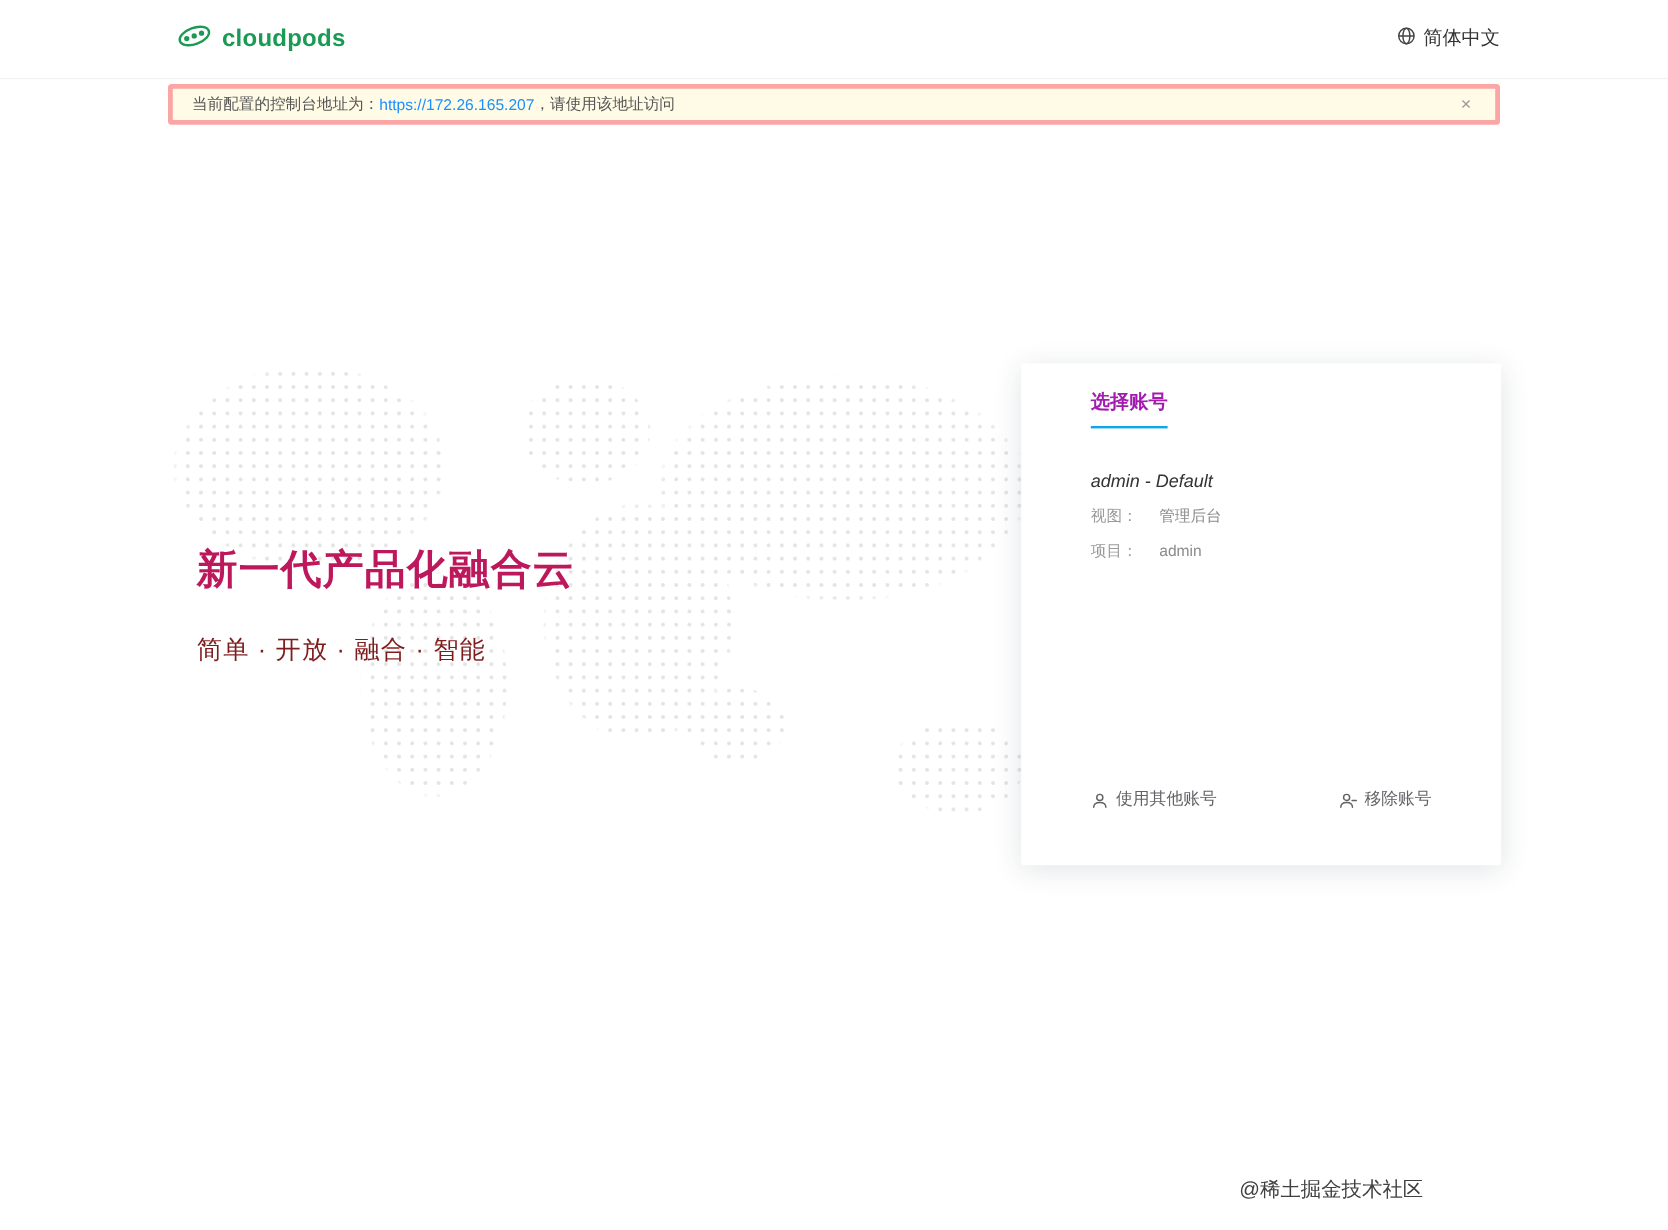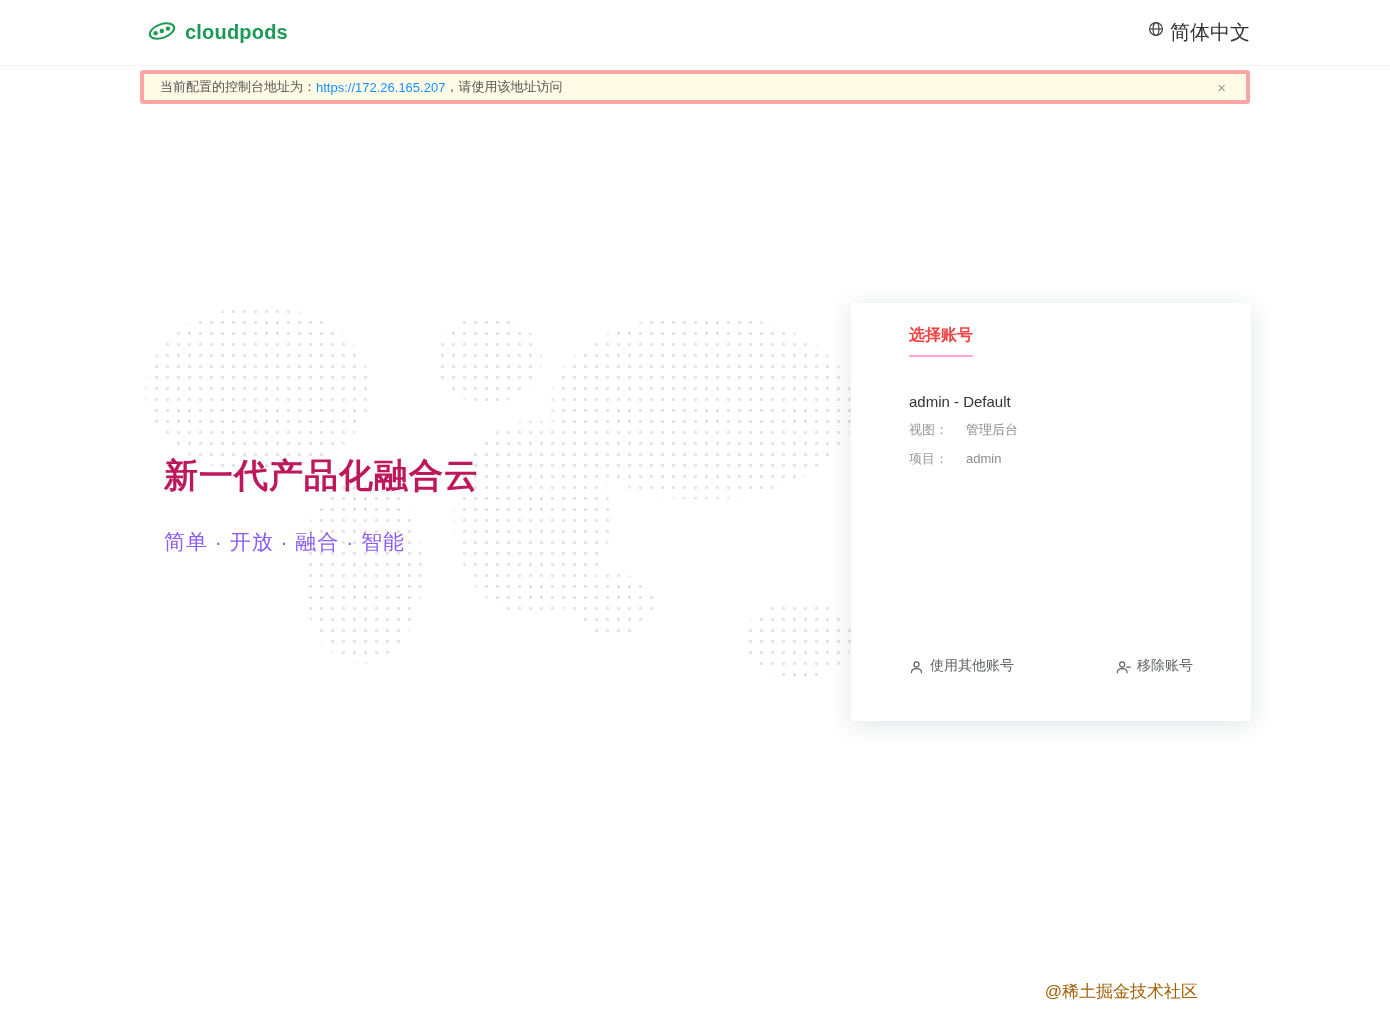--- a/index.html
+++ b/index.html
@@ -12,21 +12,21 @@
 
   
   .header {
     position:absolute; top:0; left:0; width:1390px; height:66px;
     background:#fff; border-bottom:1px solid #f2f2f2;
     display:flex; align-items:center; justify-content:space-between;
     padding:0 140px 0 145px;
   }
   .brand { display:flex; align-items:center; gap:6px; cursor:pointer; }
   .brand-text { font-size:20px; font-weight:700; color:#1a9a55; letter-spacing:0.2px; }
-  .lang { display:flex; align-items:flex-start; gap:6px; cursor:pointer; font-size:20px; color:#333; }
+  .lang { display:flex; align-items:flex-end; gap:6px; cursor:pointer; font-size:16px; color:#333; }
 
   
   .alert {
     position:absolute; top:70px; left:140px; width:1110px; height:34px;
     background:#fffbe6; border:4px solid #fca5a5; border-radius:3px;
     display:flex; align-items:center; padding:0 16px; font-size:13px; color:#555;
   }
   .alert a, .alert .alert-link { color:#1890ff; text-decoration:none; cursor:pointer; }
   .alert-close {
     margin-left:auto; color:#999; font-size:15px; line-height:1;
@@ -57,58 +57,58 @@
       radial-gradient(ellipse 42px 32px at 64% 72%, #000 96%, transparent 100%);
   }
 
   
   .hero-title {
     position:absolute; left:164px; top:458px;
     font-size:34px; font-weight:600; color:#be185d; line-height:1; letter-spacing:1px;
   }
   .hero-subtitle {
     position:absolute; left:164px; top:531px;
-    font-size:21px; font-weight:400; color:#8b5cf6; line-height:1; letter-spacing:1px;
+    font-size:21px; font-weight:400; color:#7f1d1d; line-height:1; letter-spacing:1px;
   }
 
   
   .card {
     position:absolute; left:851px; top:303px; width:400px; height:418px;
     background:#fff; border-radius:2px;
     box-shadow:0 4px 24px rgba(31,45,61,0.13);
   }
   .card-inner { position:relative; height:100%; padding:22px 58px 0 58px; }
   .card-tab {
-    display:inline-block; color:#ef4444; font-size:16px; font-weight:700;
-    padding-bottom:9px; border-bottom:2px solid #f9a8d4; cursor:pointer;
+    display:inline-block; color:#a21caf; font-size:16px; font-weight:700;
+    padding-bottom:9px; border-bottom:2px solid #0ea5e9; cursor:pointer;
   }
   .account-item { margin-top:36px; cursor:pointer; }
-  .account-name { font-size:15px; color:#333; }
+  .account-name { font-size:15px; color:#333;font-style:italic; }
   .account-meta { margin-top:11px; font-size:13px; color:#9a9a9a; }
   .account-meta .meta-value { margin-left:18px; color:#8c8c8c; }
   .card-actions {
     position:absolute; left:58px; right:58px; bottom:46px;
     display:flex; justify-content:space-between; align-items:center;
   }
   .card-action {
     display:flex; align-items:flex-end; gap:6px;
     font-size:14px; color:#606266; cursor:pointer; background:none; border:none;
     font-family:inherit;
   }
   .card-action svg { display:block; }
 
   
   .footer {
     position:absolute; left:0; right:0; top:985px; text-align:center;
     font-size:14px; color:#666;
   }
   .footer .heart { color:#4a4a4a; margin:0 4px; }
   .watermark {
-    position:absolute; right:30px; bottom:22px;
-    font-size:17px; color:#a16207;
+    position:absolute; right:42px; bottom:22px;
+    font-size:17px; color:#404040;
   }
 
   .icon-stroke { stroke:#444; fill:none; stroke-width:1.2; }
 </style>
 </head>
 <body>
 
 <div class="page">
 
   <div class="header">

